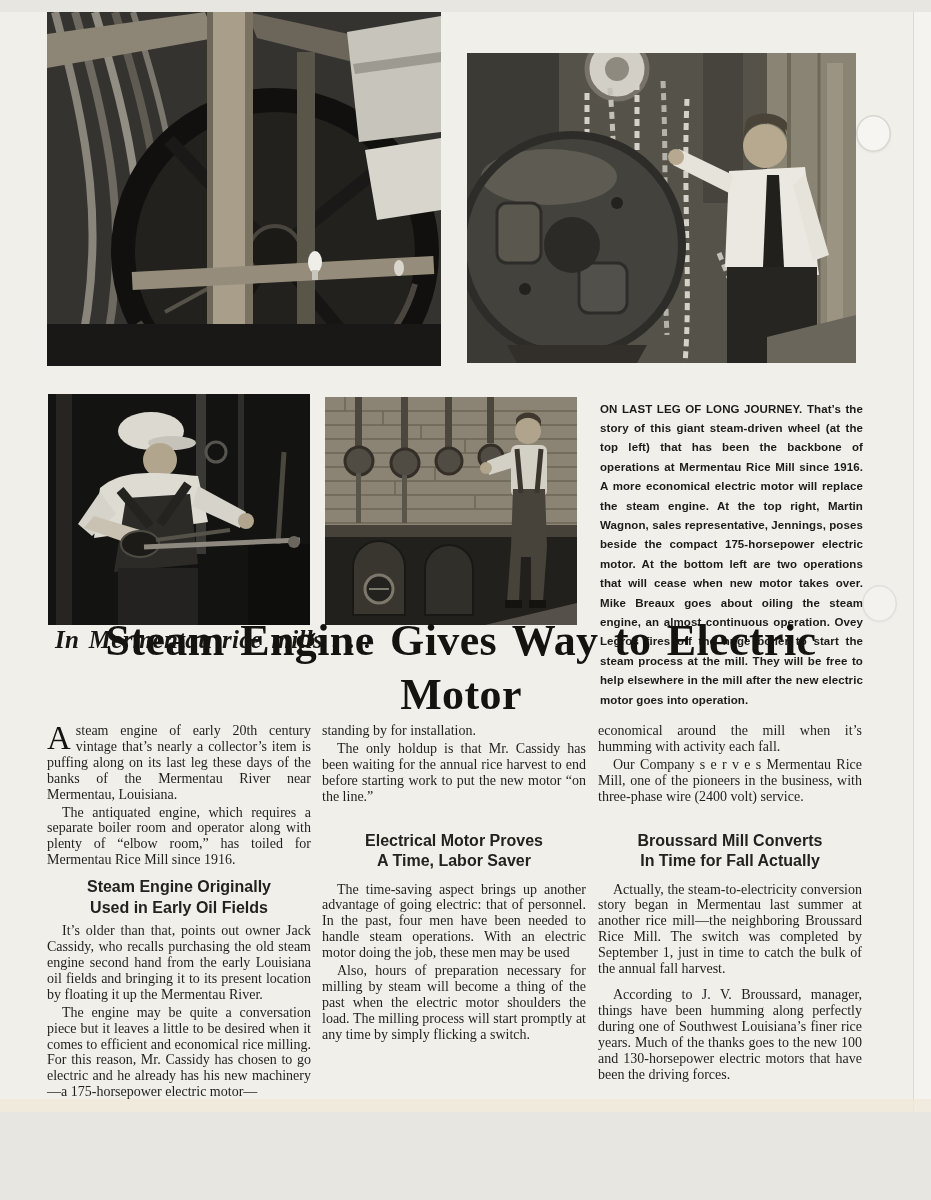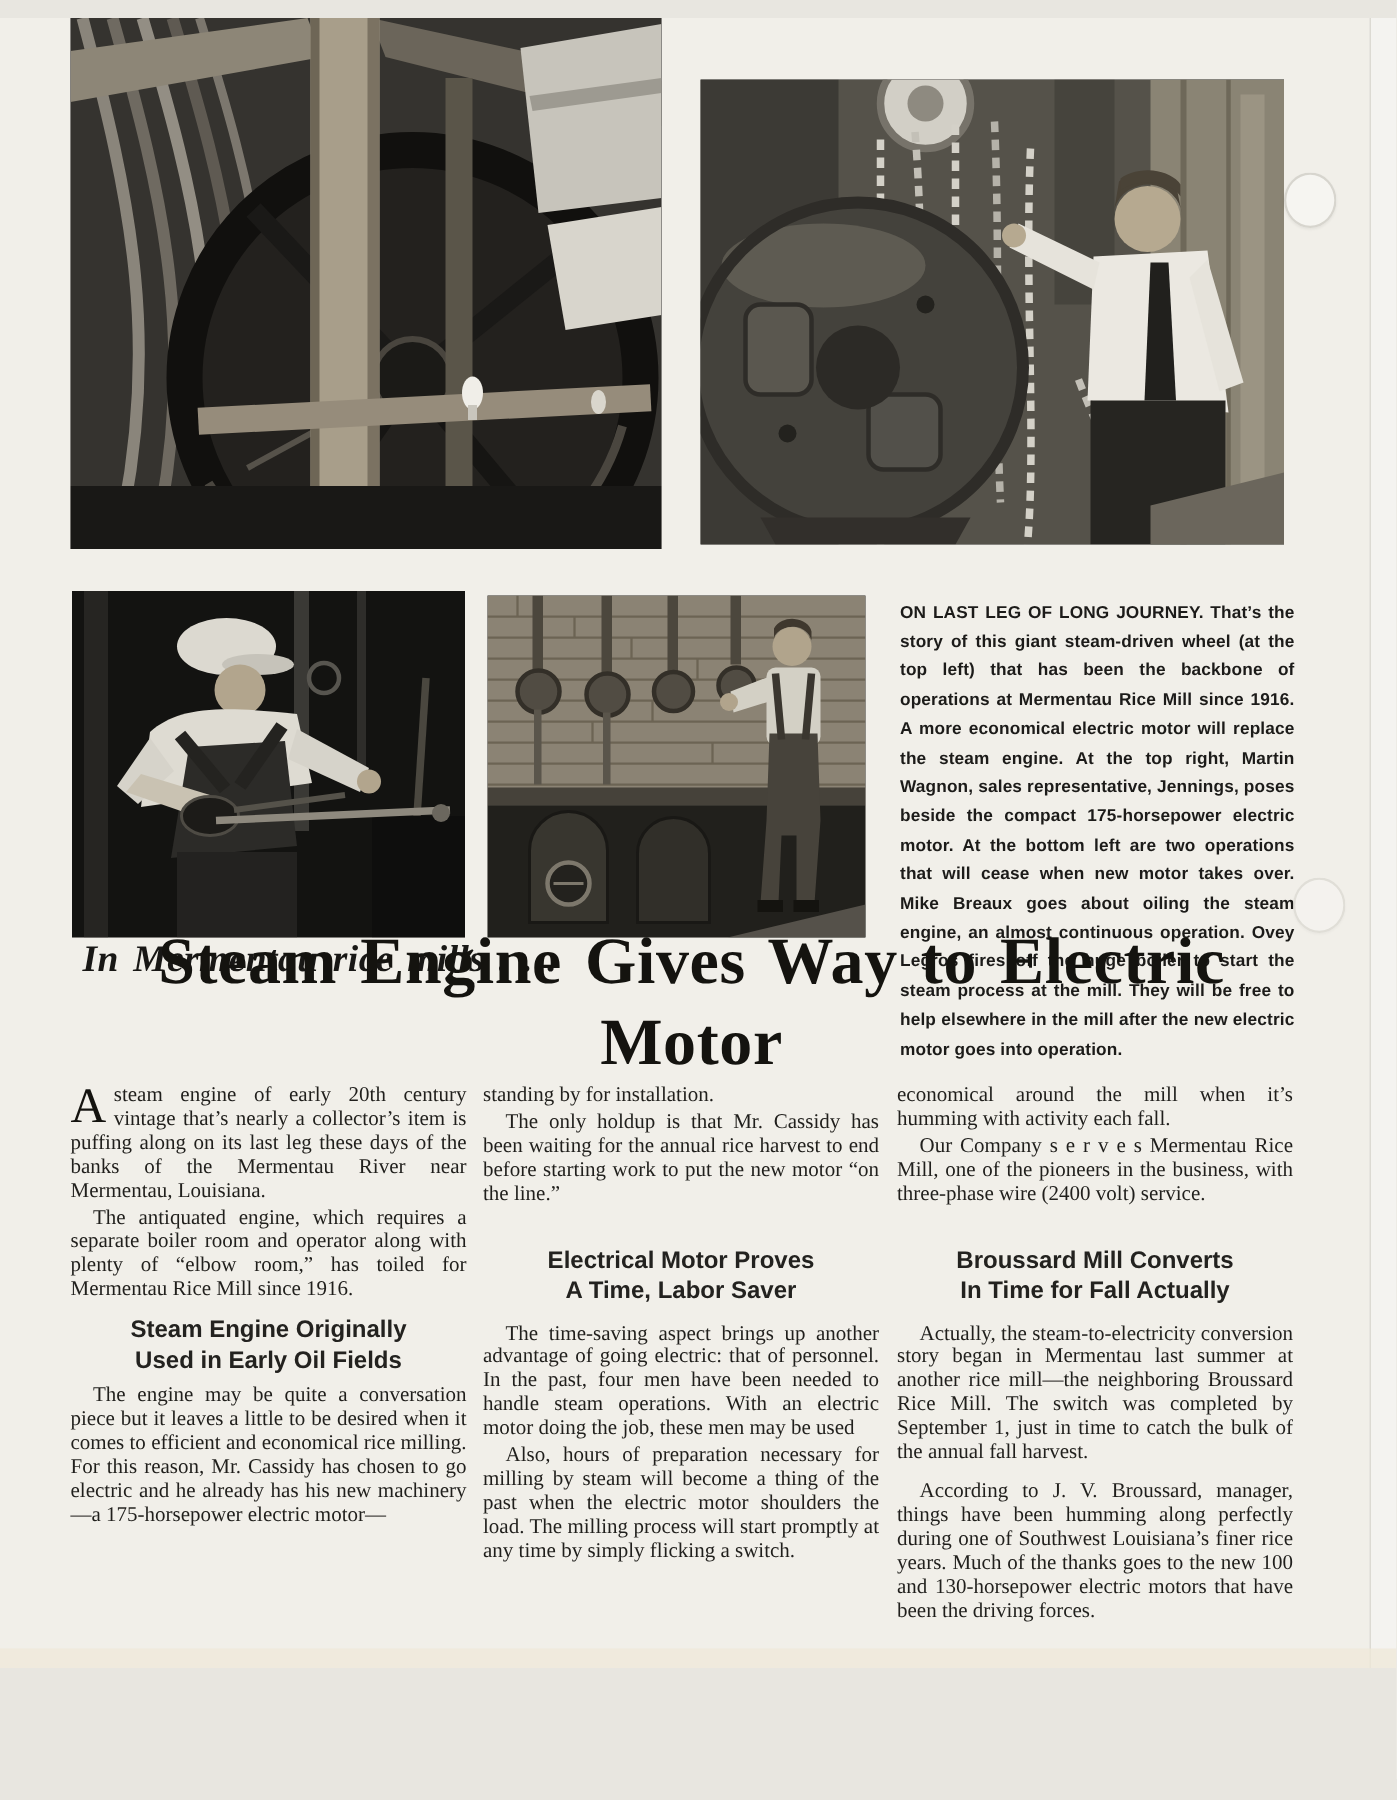--- a/index.html
+++ b/index.html
@@ -269,20 +269,21 @@
   <p class="caption-block"><span class="lead">ON LAST LEG OF LONG JOURNEY.</span> <span>That’s the story of this giant steam-driven wheel (at the top left) that has been the backbone of operations at Mermentau Rice Mill since 1916. A more economical electric motor will replace the steam engine. At the top right, Martin Wagnon, sales representative, Jennings, poses beside the compact 175-horsepower electric motor. At the bottom left are two operations that will cease when new motor takes over. Mike Breaux goes about oiling the steam engine, an almost continuous operation. Ovey Legros fires off the huge boiler to start the steam process at the mill. They will be free to help elsewhere in the mill after the new electric motor goes into operation.</span></p>
 
   <div class="kicker">In Mermentau rice mills . . .</div>
   <h1 class="headline">Steam Engine Gives Way to Electric Motor</h1>
 
   <div class="col" id="col1">
     <p class="para"><span class="dropcap">A</span><span>steam engine of early 20th century vintage that’s nearly a collector’s item is puffing along on its last leg these days of the banks of the Mermentau River near Mermentau, Louisiana.</span></p>
     <p class="para ind">The antiquated engine, which requires a separate boiler room and operator along with plenty of “elbow room,” has toiled for Mermentau Rice Mill since 1916.</p>
     <h3 class="subhead">Steam Engine Originally
 Used in Early Oil Fields</h3>
+    <p class="para ind">It’s older than that, points out owner Jack Cassidy, who recalls purchasing the old steam engine second hand from the early Louisiana oil fields and bringing it to its present location by floating it up the Mermentau River.</p>
     <p class="para ind">The engine may be quite a conversation piece but it leaves a little to be desired when it comes to efficient and economical rice milling. For this reason, Mr. Cassidy has chosen to go electric and he already has his new machinery—a 175-horsepower electric motor—</p>
   </div>
 
   <div class="col" id="col2">
     <p class="para">standing by for installation.</p>
     <p class="para ind">The only holdup is that Mr. Cassidy has been waiting for the annual rice harvest to end before starting work to put the new motor “on the line.”</p>
     <h3 class="subhead gap-big">Electrical Motor Proves
 A Time, Labor Saver</h3>
     <p class="para ind gap-big">The time-saving aspect brings up another advantage of going electric: that of personnel. In the past, four men have been needed to handle steam operations. With an electric motor doing the job, these men may be used</p>
     <p class="para ind">Also, hours of preparation necessary for milling by steam will become a thing of the past when the electric motor shoulders the load. The milling process will start promptly at any time by simply flicking a switch.</p>

